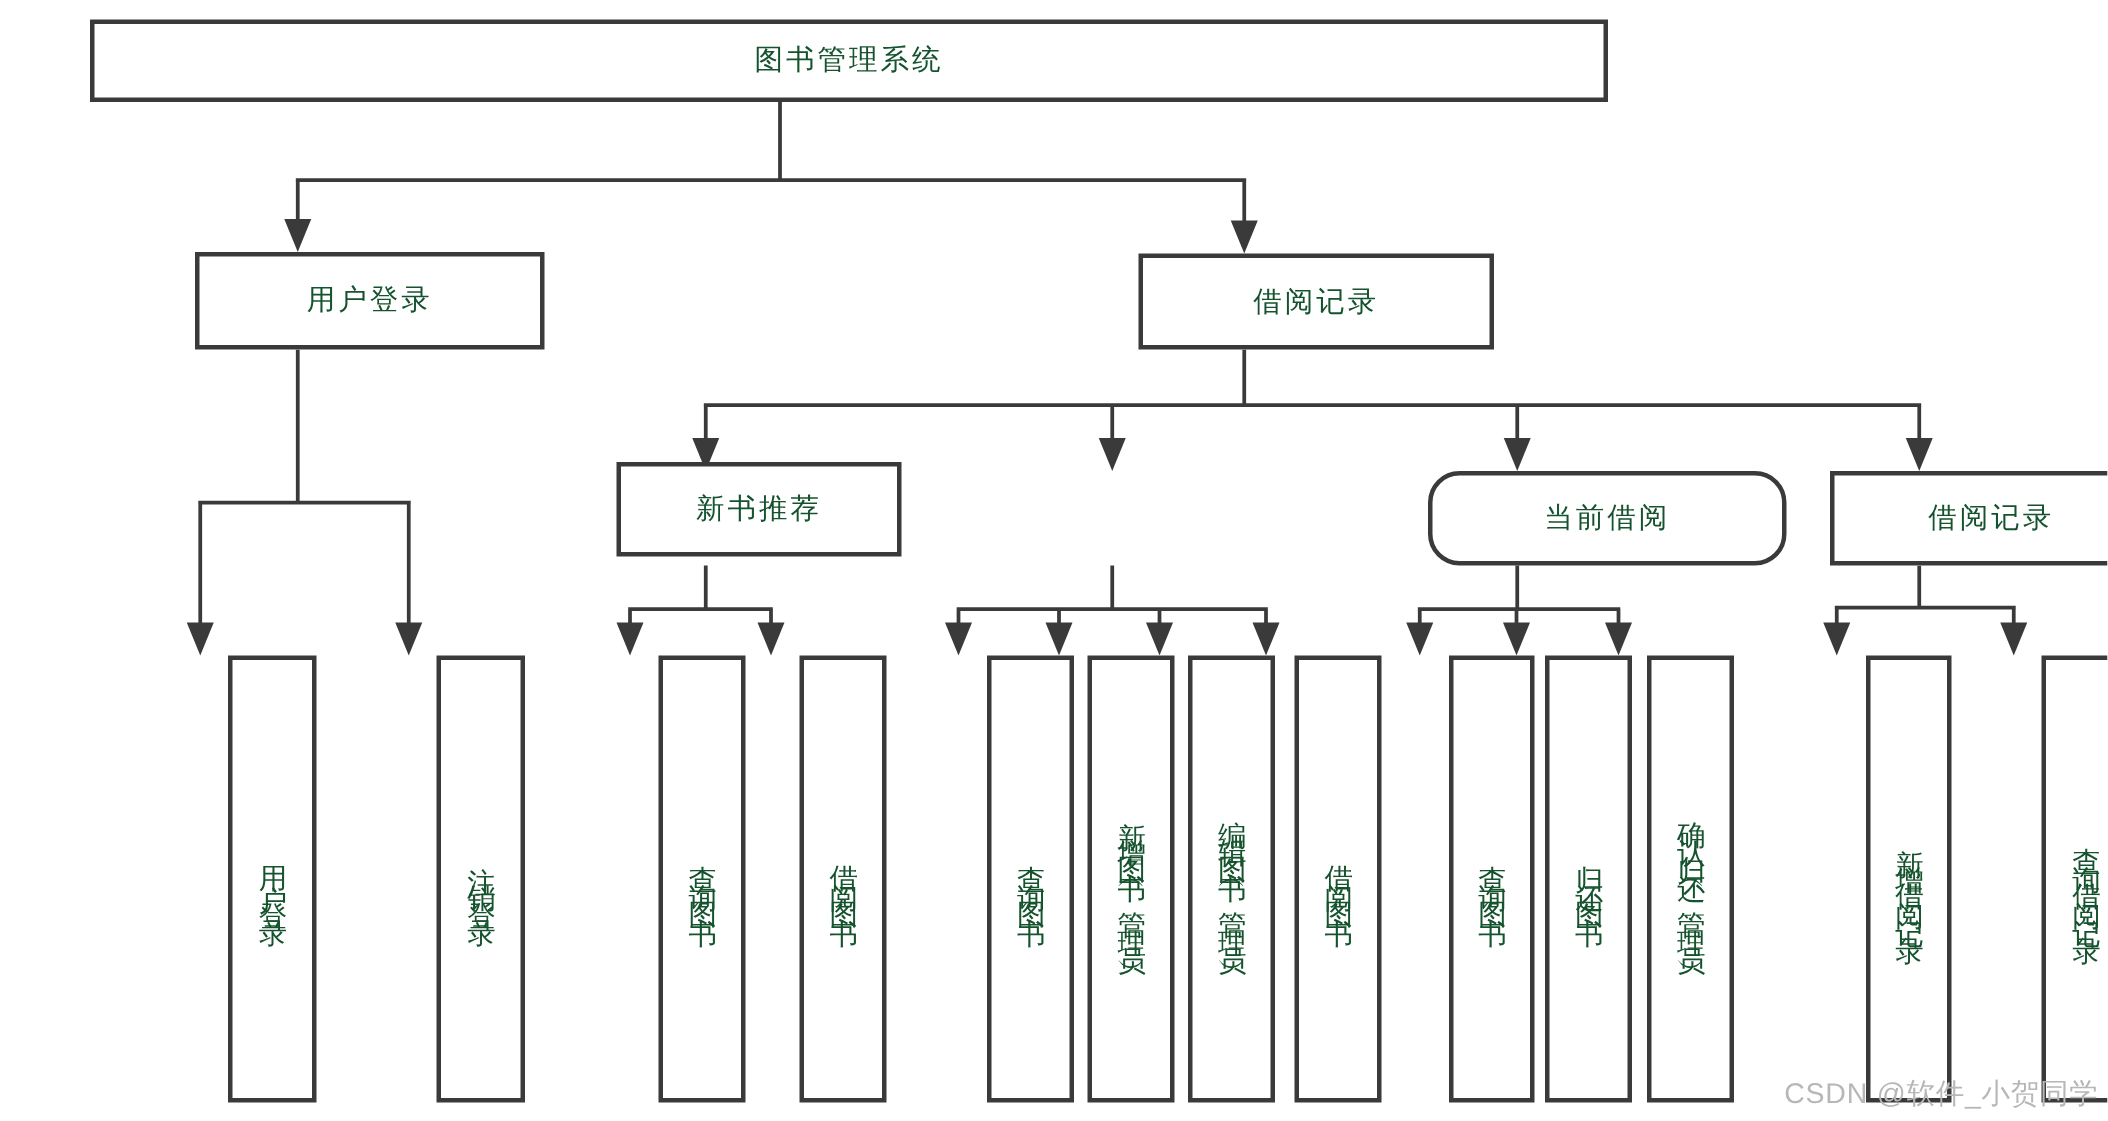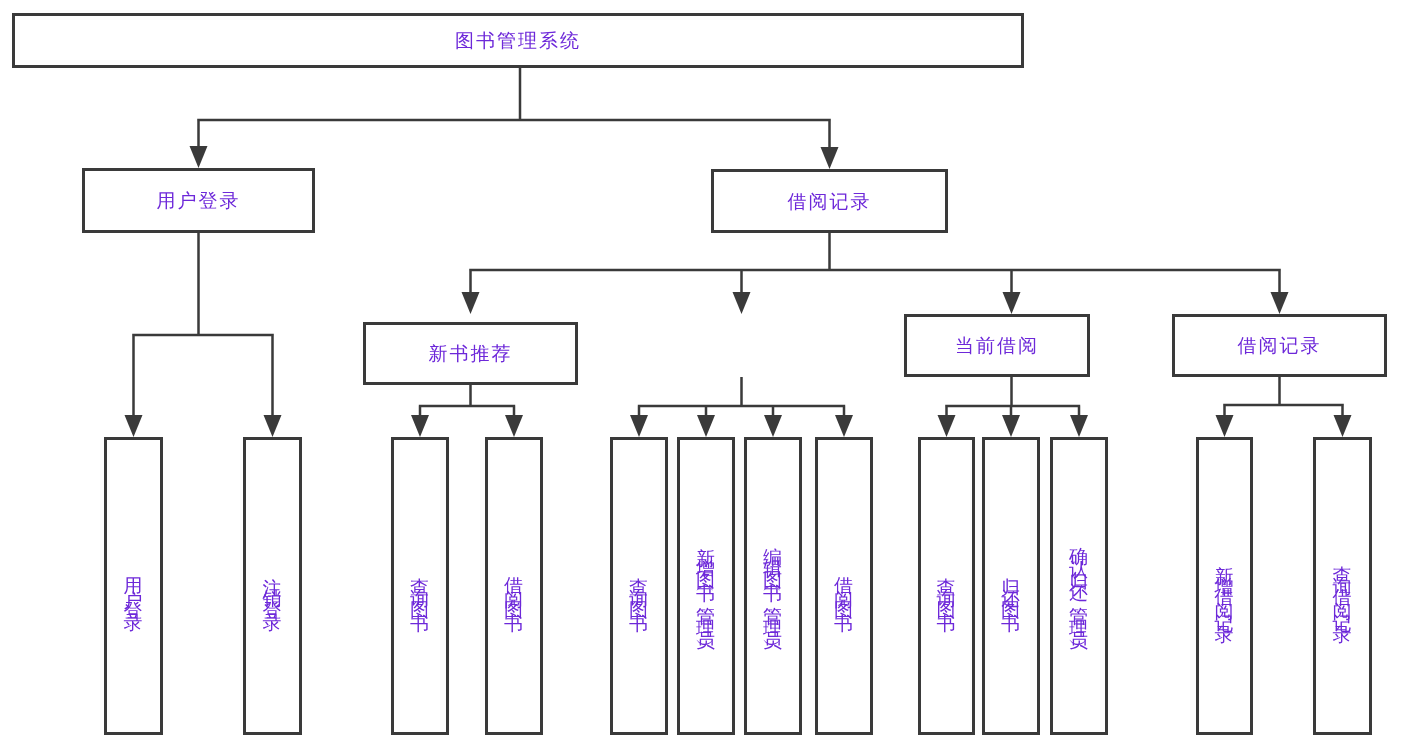--- a/index.html
+++ b/index.html
@@ -19,25 +19,26 @@
     position: absolute;
     left: 0; top: 0;
     width: 1405px; height: 747px;
     z-index: 1;
   }
   .node {
     position: absolute;
     box-sizing: border-box;
     background: #ffffff;
     border: 3px solid #3a3a3a;
-    color: #6d28d9;
+    color: #14532d;
     display: flex;
     align-items: center;
     justify-content: center;
     z-index: 2;
+    margin-left: 48px;
   }
   .node .hlabel {
     font-size: 19px;
     letter-spacing: 2px;
     white-space: nowrap;
     line-height: 1;
   }
   .node .vlabel {
     writing-mode: vertical-rl;
     text-orientation: mixed;
@@ -127,24 +128,24 @@
     <span class="hlabel">图书管理系统</span>
   </div>
 
   <div class="node" style="left:82px; top:168px; width:233px; height:65px;">
     <span class="hlabel">用户登录</span>
   </div>
   <div class="node" style="left:711px; top:169px; width:237px; height:64px;">
     <span class="hlabel">借阅记录</span>
   </div>
 
-  <div class="node" style="left:363px; top:322px; width:215px; height:63px;">
+  <div class="node" style="left:363px; top:308px; width:190px; height:63px;">
     <span class="hlabel">新书推荐</span>
   </div>
-  <div class="node" style="left:904px; top:314px; width:186px; height:63px;">
+  <div class="node" style="left:904px; top:314px; width:239px; height:63px;border-radius:21px;">
     <span class="hlabel">当前借阅</span>
   </div>
   <div class="node" style="left:1172px; top:314px; width:215px; height:63px;">
     <span class="hlabel">借阅记录</span>
   </div>
 
   <div class="node leaf" style="left:104px; top:437px; width:59px; height:298px;">
     <span class="vlabel">用户登录</span>
   </div>
   <div class="node leaf" style="left:243px; top:437px; width:59px; height:298px;">
@@ -181,14 +182,15 @@
     <span class="vlabel">确认归还（管理员）</span>
   </div>
 
   <div class="node leaf" style="left:1196px; top:437px; width:57px; height:298px;">
     <span class="vlabel">新增借阅记录</span>
   </div>
   <div class="node leaf" style="left:1313px; top:437px; width:59px; height:298px;">
     <span class="vlabel">查询借阅记录</span>
   </div>
 
+  <div class="watermark">CSDN @软件_小贺同学</div>
 
 </div>
 
 </body></html>

